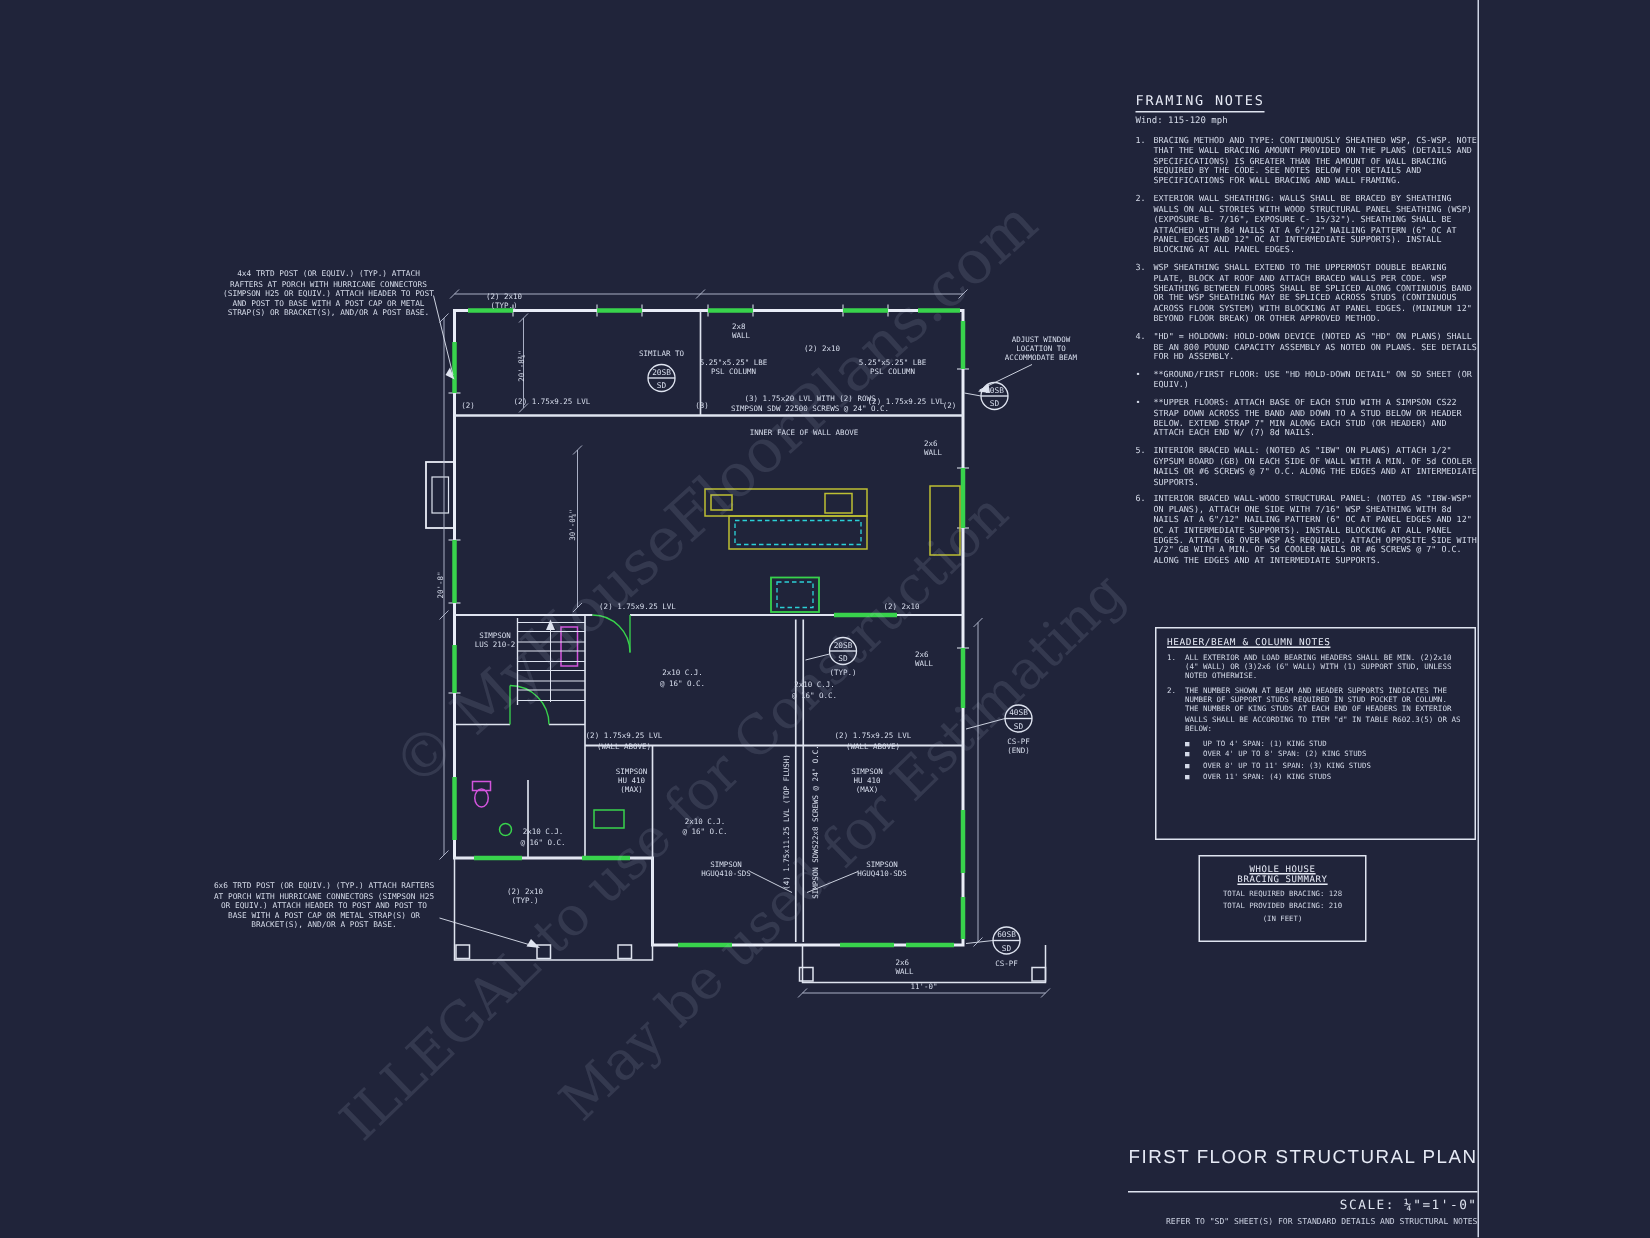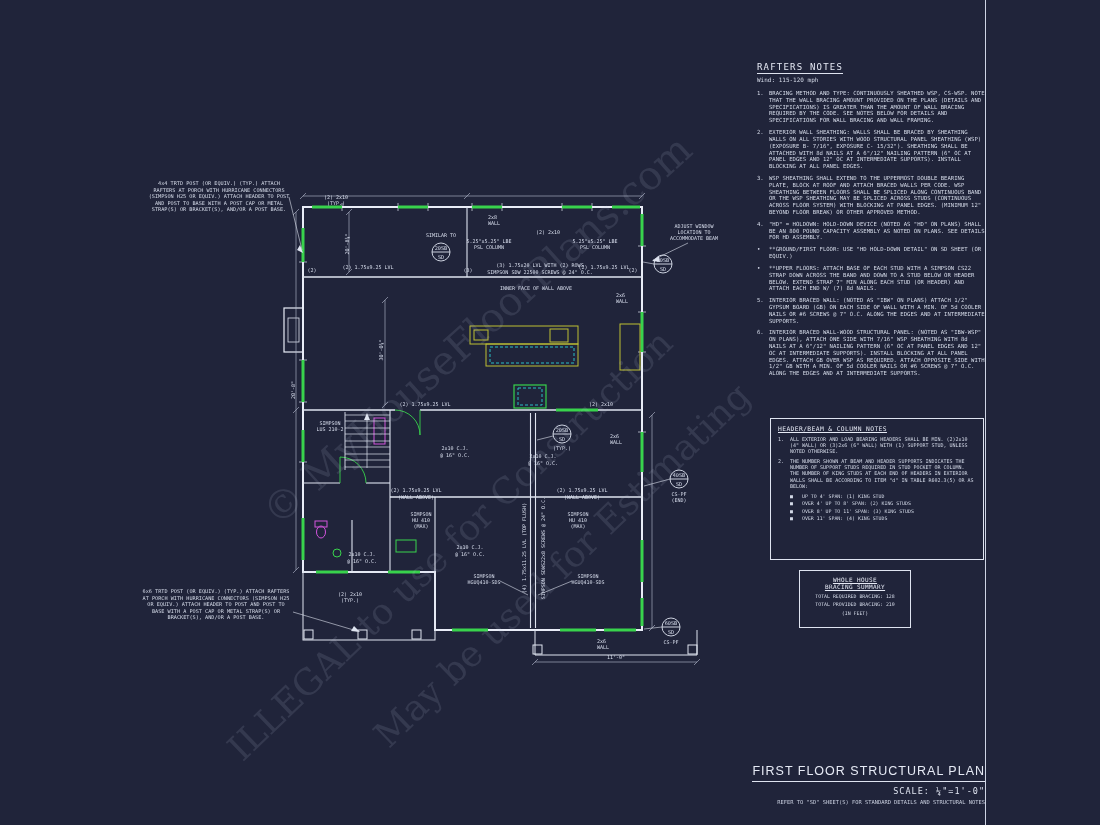--- a/index.html
+++ b/index.html
@@ -31,21 +31,21 @@
   .kingstud .li{margin-bottom:1.5px;font-size:4.9px;}
   .kingstud .ln{flex:0 0 12px;text-align:left;}
 
   .summary-box{position:absolute;left:799px;top:570px;width:102px;min-height:46px;
                border:1px solid #dfe4f0;padding:5px 4px;text-align:center;z-index:2;color:#d4dae8;}
   .sum-title{font-size:6px;text-decoration:underline;letter-spacing:0.4px;color:#e6eaf5;}
   .summary-box .li{display:block;font-size:4.9px;margin-top:2.5px;}
 
   .titleblock{position:absolute;left:720px;top:760px;width:265px;text-align:right;z-index:2;}
   .tb-title{display:inline-block;font-family:"Liberation Sans",sans-serif;font-size:12.5px;
-            letter-spacing:1px;border-bottom:1px solid #dfe4f0;padding-bottom:3px;
+            letter-spacing:1px;border-bottom:1px solid #dfe4f0;padding-bottom:16px;
             white-space:nowrap;color:#e6eaf5;}
   .tb-scale{font-size:8.5px;letter-spacing:1px;margin-top:4px;}
   .tb-note{font-size:5.4px;margin-top:3px;color:#c9cfdf;}
 
   .wm{position:absolute;z-index:5;white-space:nowrap;pointer-events:none;
       font-family:"DejaVu Serif",serif;color:rgba(195,202,224,0.13);}
   .wm1{left:477px;top:330px;font-size:40px;transform:translate(-50%,-50%) rotate(-42deg);}
   .wm2{left:450px;top:545px;font-size:36px;transform:translate(-50%,-50%) rotate(-44deg);}
   .wm3{left:562px;top:565px;font-size:36px;transform:translate(-50%,-50%) rotate(-44deg);}
 </style>
@@ -310,21 +310,21 @@
       <text x="616" y="659" text-anchor="middle">11'-0"</text>
       <text x="671" y="644" text-anchor="middle">CS-PF</text>
     </g>
 </svg>
 
 <div class="annot" style="left:148px;top:180px;width:142px;">4x4 TRTD POST (OR EQUIV.) (TYP.) ATTACH RAFTERS AT PORCH WITH HURRICANE CONNECTORS (SIMPSON H25 OR EQUIV.) ATTACH HEADER TO POST AND POST TO BASE WITH A POST CAP OR METAL STRAP(S) OR BRACKET(S), AND/OR A POST BASE.</div>
 
 <div class="annot" style="left:140px;top:588px;width:152px;">6x6 TRTD POST (OR EQUIV.) (TYP.) ATTACH RAFTERS AT PORCH WITH HURRICANE CONNECTORS (SIMPSON H25 OR EQUIV.) ATTACH HEADER TO POST AND POST TO BASE WITH A POST CAP OR METAL STRAP(S) OR BRACKET(S), AND/OR A POST BASE.</div>
 
 <div class="notes">
-  <div class="notes-title">RAFTERS NOTES</div>
+  <div class="notes-title">FRAMING NOTES</div>
   <div class="notes-sub">Wind: 115-120 mph</div>
   <div>
       <div class="li ">
         <span class="ln">1.</span>
         <span class="lt">BRACING METHOD AND TYPE: CONTINUOUSLY SHEATHED WSP, CS-WSP. NOTE THAT THE WALL BRACING AMOUNT PROVIDED ON THE PLANS (DETAILS AND SPECIFICATIONS) IS GREATER THAN THE AMOUNT OF WALL BRACING REQUIRED BY THE CODE. SEE NOTES BELOW FOR DETAILS AND SPECIFICATIONS FOR WALL BRACING AND WALL FRAMING.</span>
       </div>
       <div class="li ">
         <span class="ln">2.</span>
         <span class="lt">EXTERIOR WALL SHEATHING: WALLS SHALL BE BRACED BY SHEATHING WALLS ON ALL STORIES WITH WOOD STRUCTURAL PANEL SHEATHING (WSP) (EXPOSURE B- 7/16", EXPOSURE C- 15/32"). SHEATHING SHALL BE ATTACHED WITH 8d NAILS AT A 6"/12" NAILING PATTERN (6" OC AT PANEL EDGES AND 12" OC AT INTERMEDIATE SUPPORTS). INSTALL BLOCKING AT ALL PANEL EDGES.</span>
       </div>

